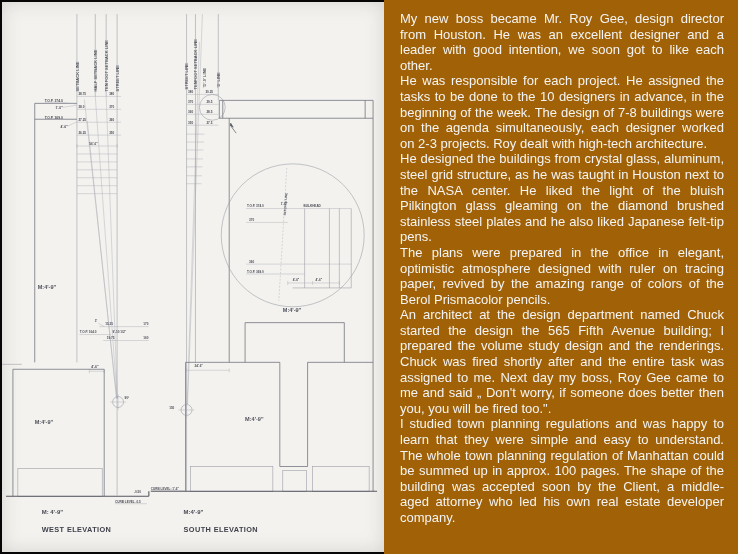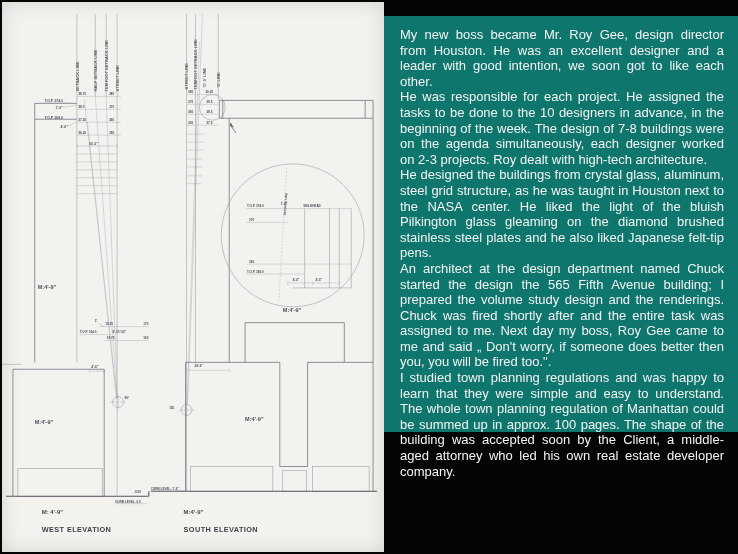--- a/index.html
+++ b/index.html
@@ -1,21 +1,21 @@
 <!DOCTYPE html>
 <html><head>
 <meta charset="utf-8">
 <style>
   html,body{margin:0;padding:0;background:#222;}
   #frame{position:relative;width:738px;height:554px;background:#050505;overflow:hidden;
          font-family:"Liberation Sans",sans-serif;}
   #paper{position:absolute;left:2px;top:2px;width:382px;height:550px;background:#f3f2ef;
          box-shadow:inset 0 0 18px rgba(120,118,110,.25);font-weight:bold;}
   #paper svg{display:block;width:100%;height:100%;}
-  #story-panel{position:absolute;left:384px;top:16px;width:354px;height:416px;background:#0f766e;}
+  #story-panel{position:absolute;left:384px;top:0;width:354px;height:554px;background:#a16207;}
   #story-text{padding:11px 14px 8px 16px;color:#f4f4f4;font-size:13px;line-height:15.6px;
               text-align:justify;}
   #story-text p{margin:0;}
   .dline{stroke:#9597a0;stroke-width:.55;fill:none;}
   .dthin{stroke:#a5a7af;stroke-width:.4;fill:none;}
   .dmain{stroke:#73757f;stroke-width:.8;fill:none;}
   .dground{stroke:#55575f;stroke-width:1.1;fill:none;}
   .dtxt{fill:#4c4e58;font-size:3.4px;font-family:"Liberation Sans",sans-serif;}
   .dtxt2{fill:#4c4e58;font-size:3.1px;font-family:"Liberation Sans",sans-serif;}
   .dmod{fill:#50525c;font-size:5.6px;font-family:"Liberation Sans",sans-serif;}
@@ -168,18 +168,19 @@
         <text class="dtitle" x="183" y="534">SOUTH ELEVATION</text>
       </g>
     </svg>
   </div>
 
   <div id="story-panel">
     <div id="story-text">
       <p>My new boss became Mr. Roy Gee, design director from Houston. He was an excellent designer and a leader with good intention, we soon got to like each other.</p>
       <p>He was responsible for each project. He assigned the tasks to be done to the 10  designers in advance, in the beginning of the week. The design of 7-8 buildings were on the agenda simultaneously, each designer worked on 2-3 projects. Roy dealt with high-tech architecture.</p>
       <p>He designed the buildings from crystal glass, aluminum, steel grid structure, as he was taught in Houston next to the NASA center. He liked the light of the bluish Pilkington glass gleaming on the diamond brushed stainless steel plates and he also liked Japanese felt-tip pens.</p>
+      <p>The plans were prepared in the office in elegant, optimistic atmosphere designed with ruler on tracing paper, revived by the amazing range of colors of the Berol Prismacolor pencils.</p>
       <p>An architect at the design department named Chuck started the design the 565 Fifth Avenue building; I prepared the volume study design and the renderings. Chuck was fired shortly after and the entire task was assigned to me. Next day my boss, Roy Gee came to me and said „ Don't worry, if someone does better then you, you will be fired too.".</p>
       <p>I studied town planning regulations and was happy to learn that they were simple and easy to understand. The whole town planning regulation of Manhattan could be summed up in approx. 100 pages. The shape of the building was accepted soon by the Client, a middle-aged attorney who led his own real estate developer company.</p>
     </div>
   </div>
 
 </div>
 
 </body></html>

